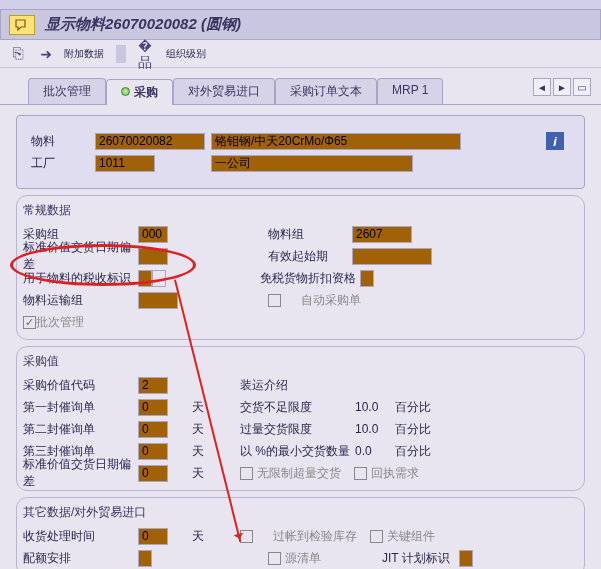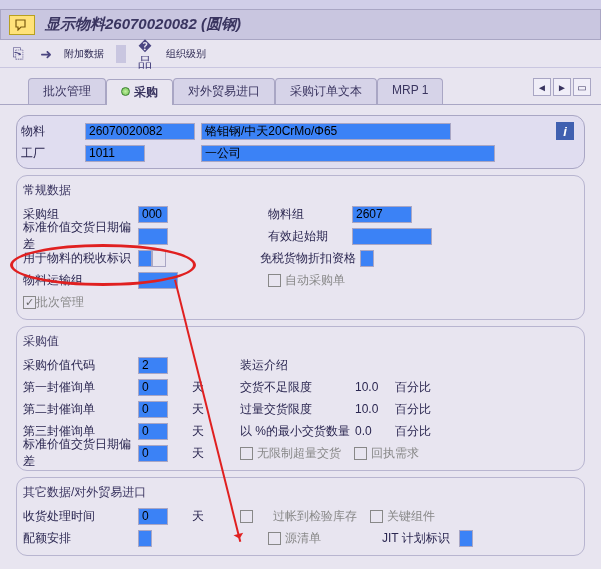--- a/index.html
+++ b/index.html
@@ -14,26 +14,26 @@
 .ti span{font-size:14px;color:#4a4580}
 .arr{color:#2050c0;font-size:14px}
 .tl{color:#2a2650;font-size:10px}
 .tv{width:10px;height:18px;background:#c9c6e0;margin:0 4px}
 .tabs{display:flex;margin-top:10px;padding-left:28px;position:relative;border-bottom:1px solid #a9a6c4}
 .tab{background:#d6d3e8;border:1px solid #a9a6c4;border-bottom:none;padding:4px 14px;margin-right:0;border-radius:4px 4px 0 0;font-size:12px;color:#3a3560;cursor:pointer}
 .tab.act{background:#e8e5f0;font-weight:bold;position:relative;top:1px}
 .tab.act .c{width:9px;height:9px;border-radius:50%;border:1px solid #3a8030;display:inline-block;margin-right:4px;background:radial-gradient(#c0f0a0,#70c050)}
 .nav{position:absolute;right:10px;top:0;display:flex;gap:2px}
 .nb{width:18px;height:18px;border:1px solid #a9a6c4;background:#f0eef8;display:flex;align-items:center;justify-content:center;font-size:10px;cursor:pointer;color:#3a3560}
-.ca{margin:10px 16px 0;background:#e0ddf0;border:1px solid #a9a6c4;border-radius:12px;padding:4px}
+.ca{margin:10px 16px 0;background:#e0ddf0;border:1px solid #a9a6c4;border-radius:4px;padding:14px}
 .r{display:flex;align-items:center;height:22px}
 .l{color:#2a2650;font-size:12px}
 .w1{width:64px}
 .in{height:17px;background:#e8e5f0;border:1px solid #a9a6c4;padding:0 3px;font-size:12px;font-family:inherit}
-.in.d{background:#3b82f6}
+.in.d{background:#a16207}
 .info{width:18px;height:18px;background:#4060b0;color:#fff;display:flex;align-items:center;justify-content:center;font-weight:bold;font-style:italic;font-size:13px;margin-left:auto;margin-right:6px;cursor:pointer}
 .gb{margin:6px 16px 0;border:1px solid #b8b5d0;border-radius:11px;padding-top:4px}
 .gt{font-size:12px;color:#3a3560;padding:2px 6px}
 .gc{padding:2px 6px 6px}
 .gr{display:flex;align-items:center;height:22px}
 .cb{width:13px;height:13px;border:1px solid #888;background:#e8e5f0;display:inline-flex;align-items:center;justify-content:center;font-size:11px;cursor:pointer}
 .cb.c{color:#666}
 .cb.c::before{content:"✓"}
 .dl{color:#888}
 .cx{width:84px}.cx2{width:115px}
@@ -84,21 +84,21 @@
 <div class="ca">
  <div class="r">
   <span class="l w1">物料</span>
   <input class="in d" style="width: 110px;" readonly="" value="26070020082">
   <input class="in d" style="width: 250px; margin-left: 6px;" readonly="" value="铬钼钢/中天20CrMo/Φ65">
   <div class="info">i</div>
  </div>
  <div class="r">
   <span class="l w1">工厂</span>
   <input class="in d" style="width: 60px;" readonly="" value="1011">
-  <input class="in d" style="width: 294px; margin-left: 56px;" readonly="" value="一公司">
+  <input class="in d" style="width: 202px; margin-left: 56px;" readonly="" value="一公司">
  </div>
 </div>
 
 <div class="gb">
  <div class="gt">常规数据</div>
  <div class="gc">
   <div class="gr">
         <span class="l cx2">采购组</span>
         <input class="in d" style="width: 30px;" readonly="" value="000">
         <span class="l cx" style="margin-left:100px">物料组</span>
@@ -114,21 +114,21 @@
         <span class="l cx2">用于物料的税收标识</span>
         <input class="in d" style="width: 14px;" readonly="">
         <span style="width:14px;height:17px;border:1px solid #a9a6c4;background:#e8e5f0;display:inline-block"></span>
         <span class="l" style="margin-left:94px">免税货物折扣资格</span>
         <input class="in d" style="width: 14px; margin-left: 4px;" readonly="">
       </div>
   <div class="gr">
         <span class="l cx2">物料运输组</span>
         <input class="in d" style="width: 40px;" readonly="">
         <span class="cb" style="margin-left:90px"></span>
-        <span class="l dl" style="margin-left:4px">自动采购单</span>
+        <span class="l dl" style="margin-left:20px">自动采购单</span>
       </div>
   <div class="gr">
         <span class="cb c"></span>
         <span class="l dl" style="">批次管理</span>
       </div>
  </div>
 </div>
 
 <div class="gb">
  <div class="gt">采购值</div>

